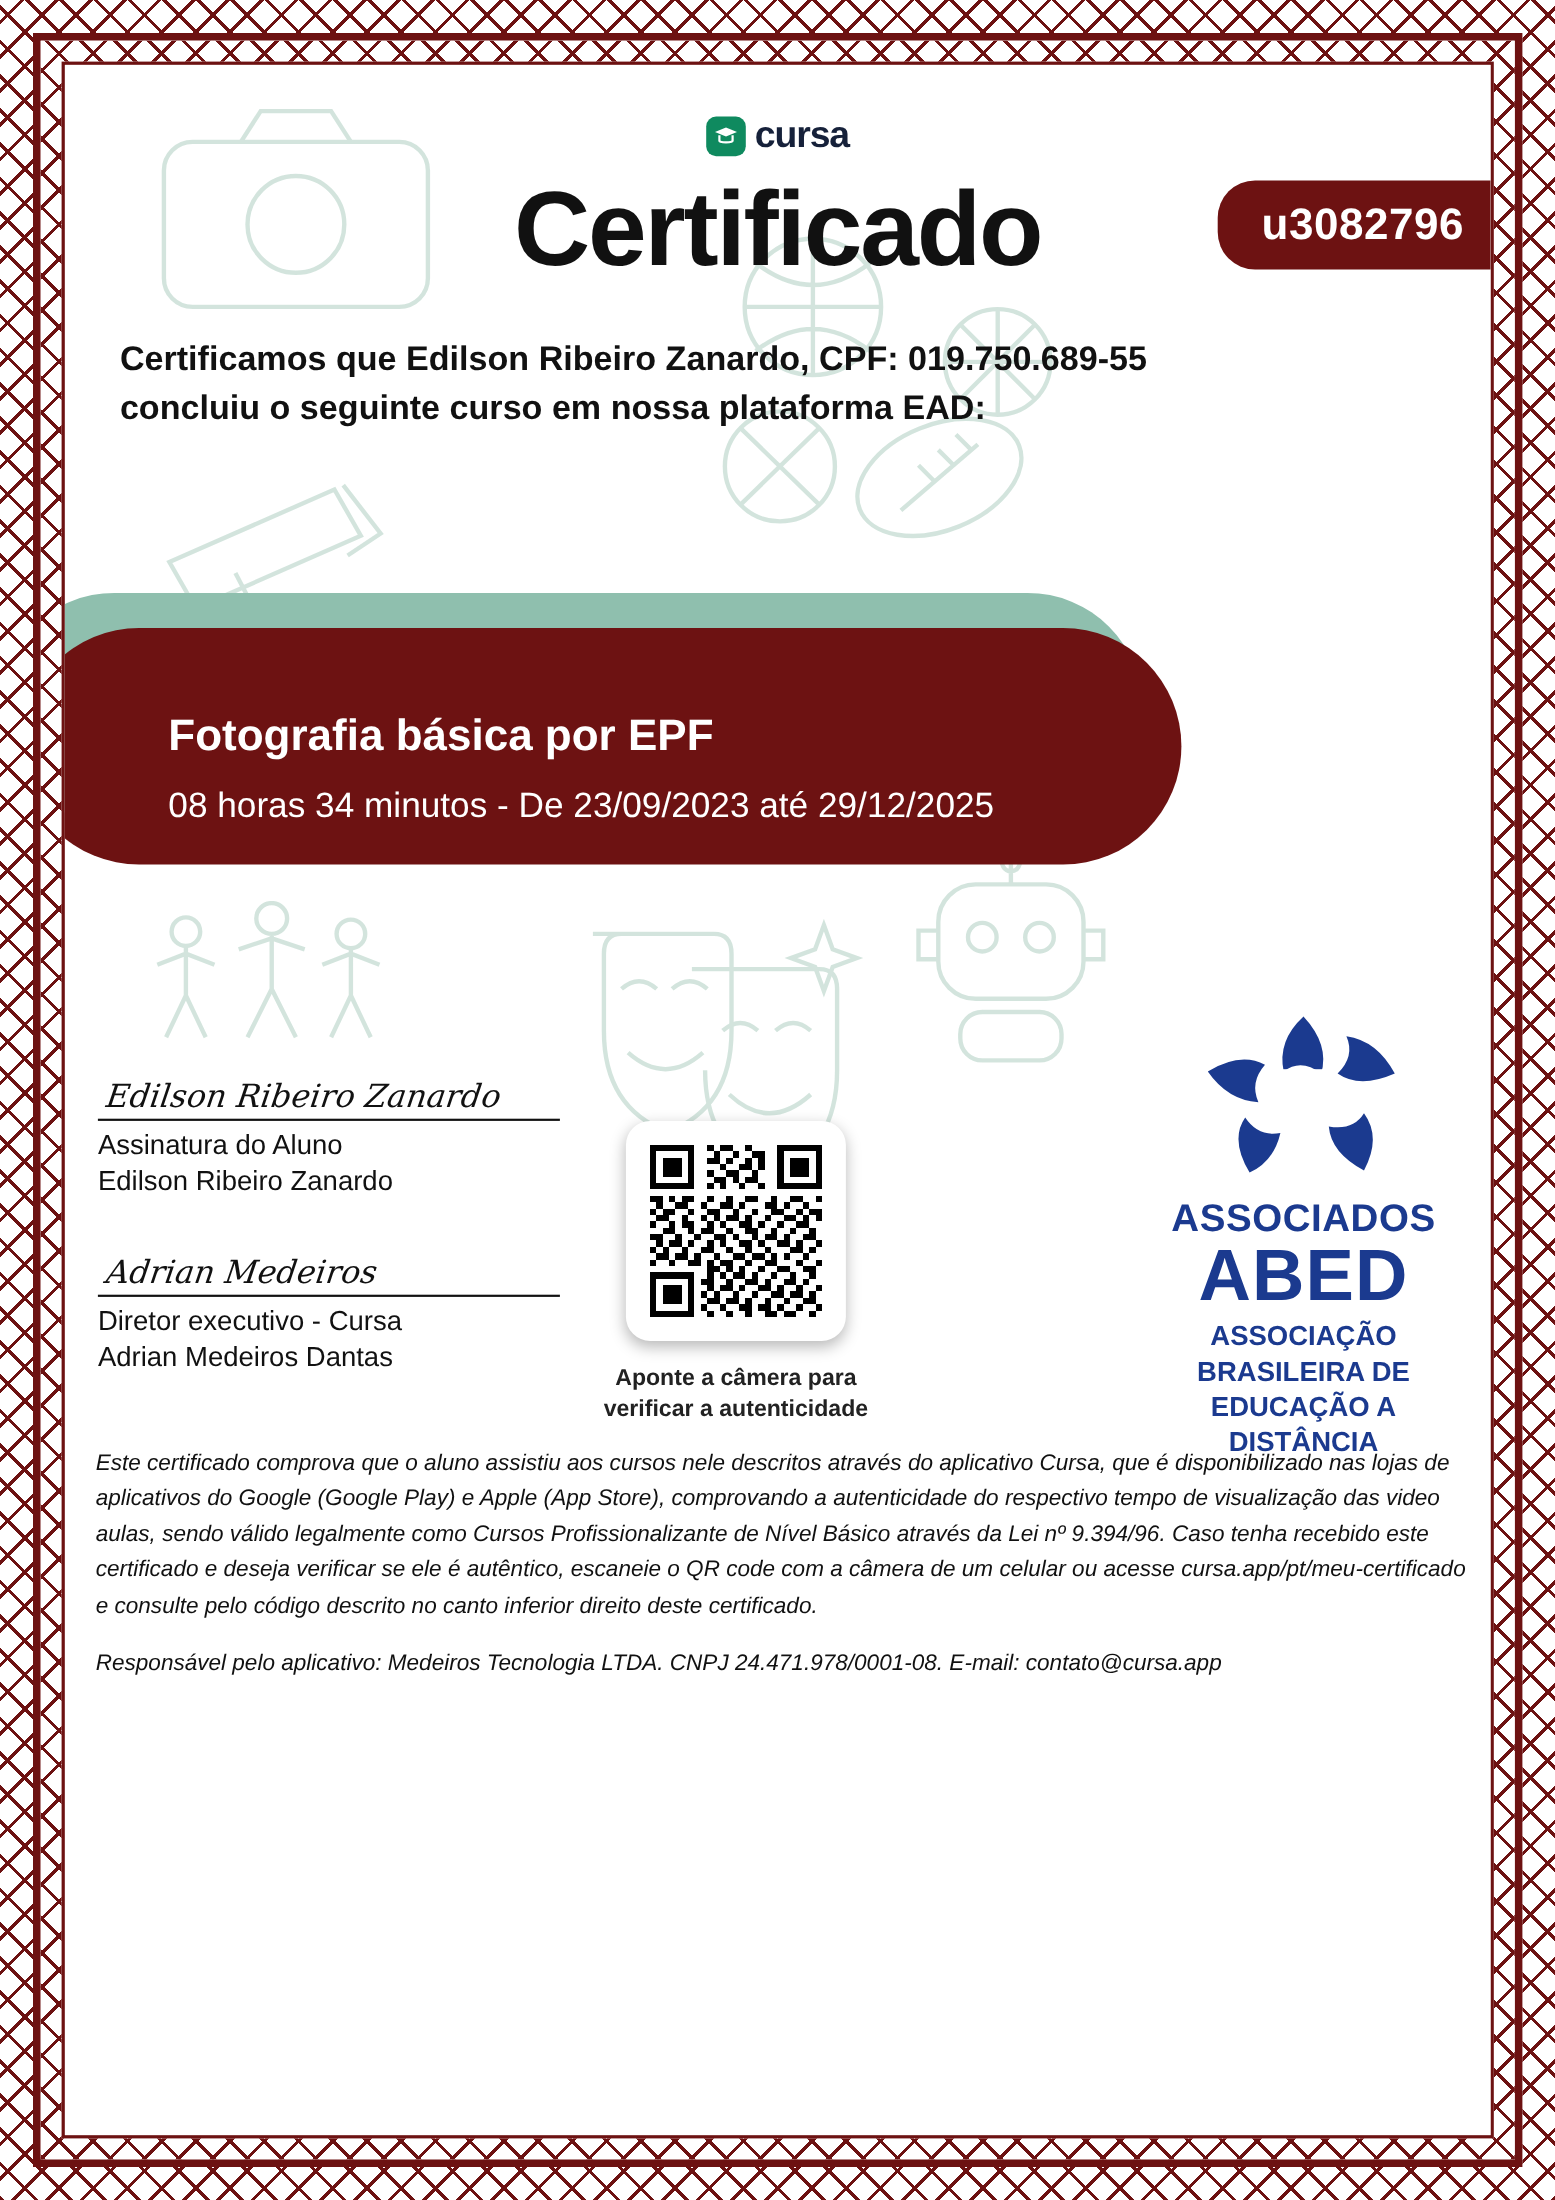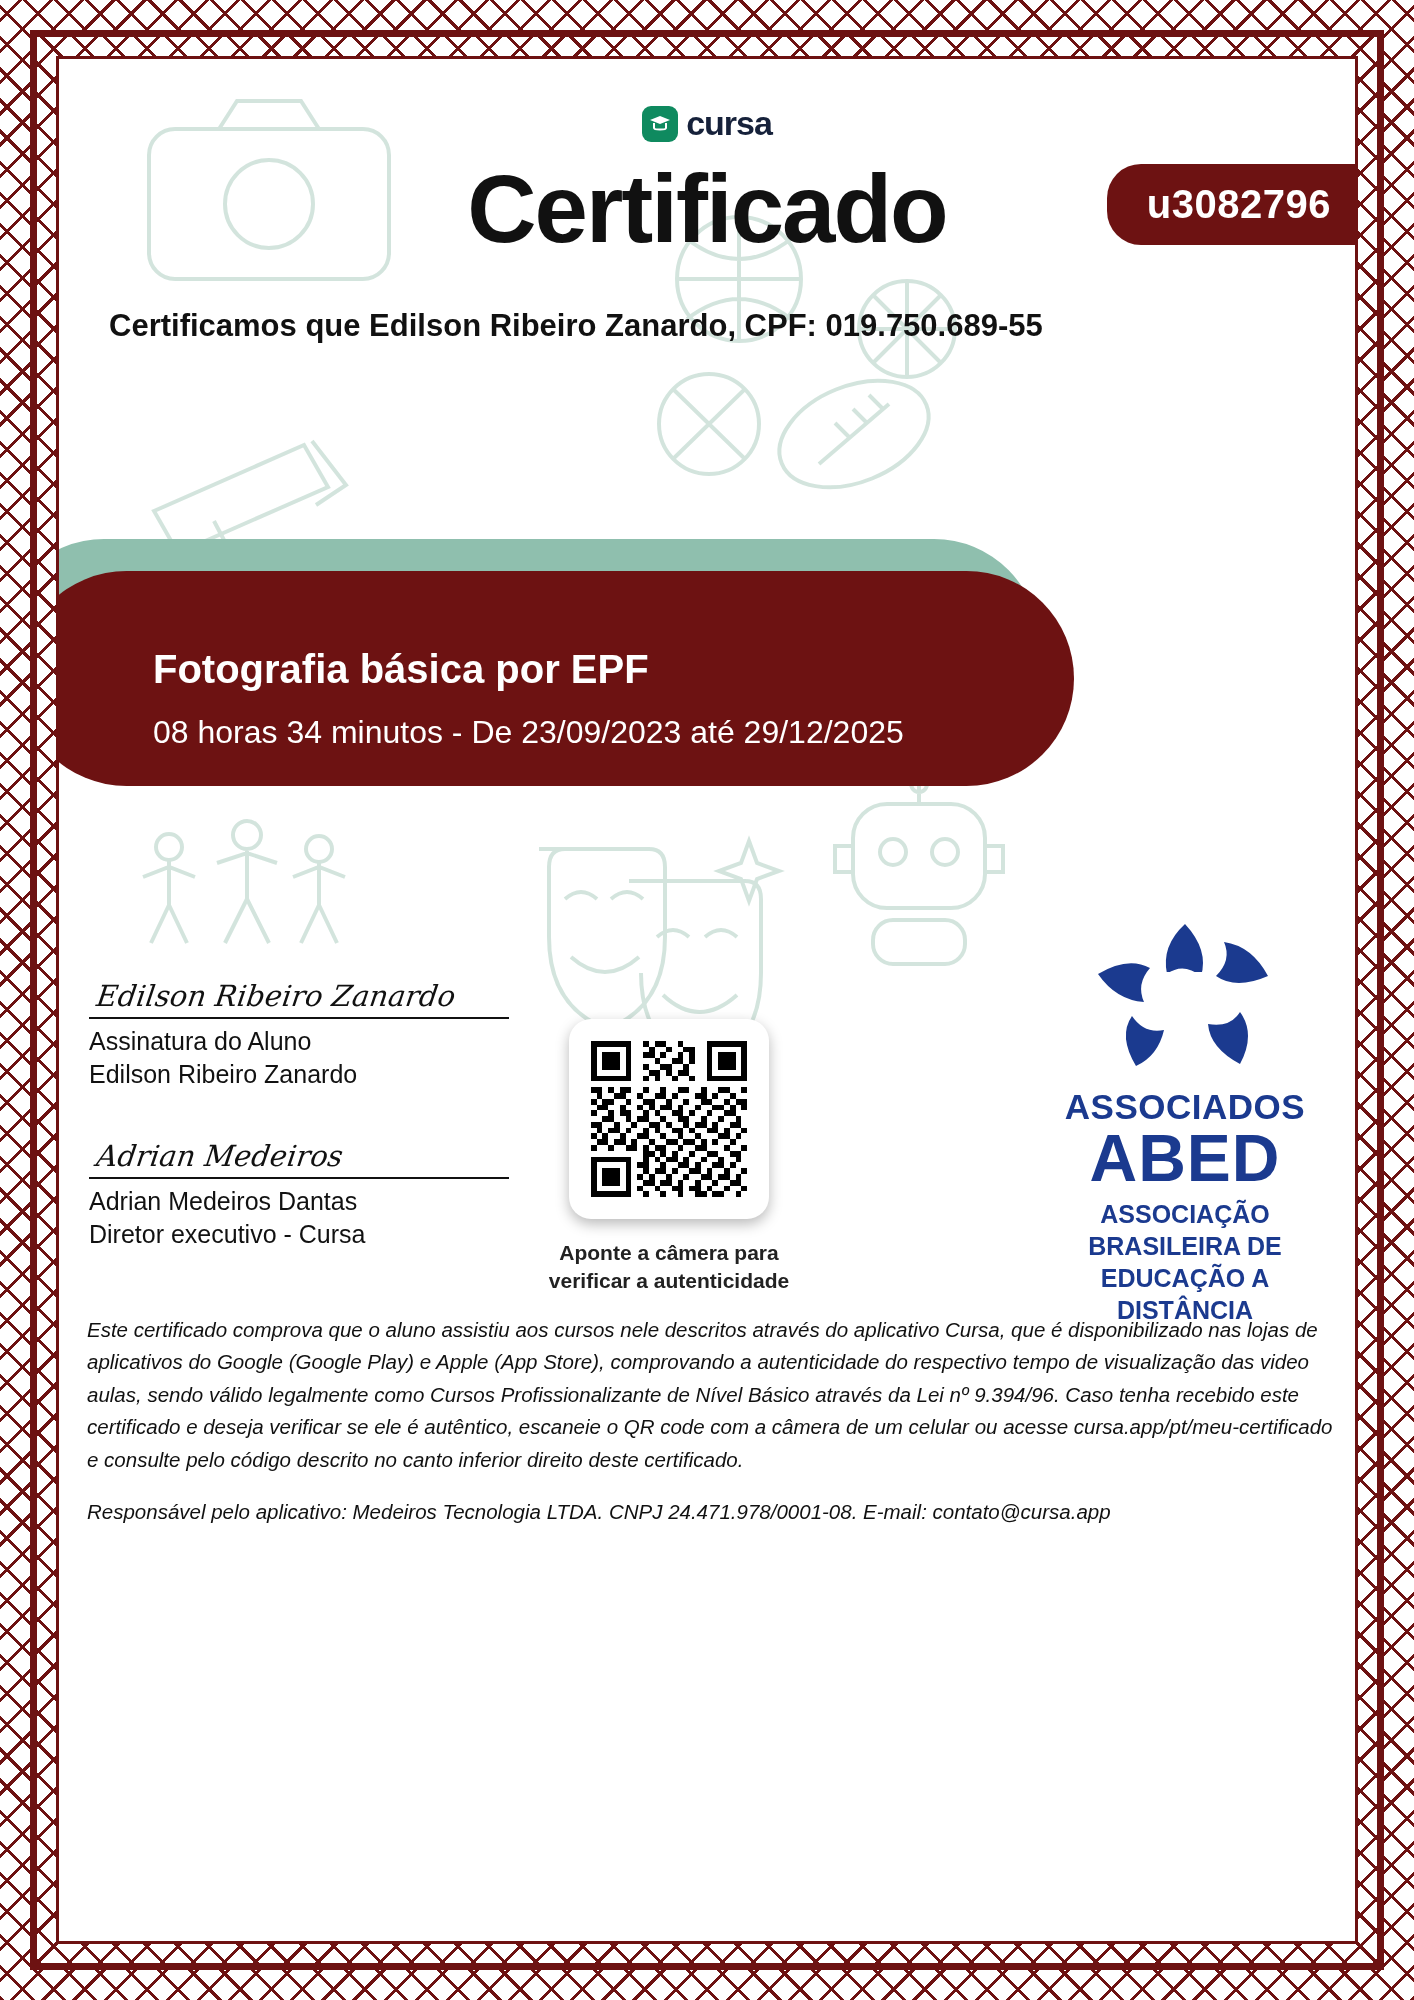--- a/index.html
+++ b/index.html
@@ -334,20 +334,21 @@
       </span>
       <span class="logo-text">cursa</span>
     </div>
 
     <div class="title">Certificado</div>
 
     <div class="code-badge">u3082796</div>
 
     <div class="statement">
       <div>Certificamos que  Edilson Ribeiro Zanardo, CPF: 019.750.689-55</div>
+      <div>concluiu o seguinte curso em nossa plataforma EAD:</div>
     </div>
 
     <div class="pill-back"></div>
     <div class="pill-front">
       <div class="course-name">Fotografia básica por EPF</div>
       <div class="course-meta">08 horas 34 minutos - De 23/09/2023 até 29/12/2025</div>
     </div>
 
     <div class="sig-block">
       <div class="sig-script">Edilson Ribeiro Zanardo</div>
@@ -355,22 +356,22 @@
       <div class="sig-label">
         <div>Assinatura do Aluno</div>
         <div>Edilson Ribeiro Zanardo</div>
       </div>
     </div>
 
     <div class="sig-block-2">
       <div class="sig-script">Adrian Medeiros</div>
       <div class="sig-line"></div>
       <div class="sig-label">
+        <div>Diretor executivo - Cursa</div>
         <div>Adrian Medeiros Dantas</div>
-        <div>Diretor executivo - Cursa</div>
       </div>
     </div>
 
     <div class="qr-card">
       <svg width="168" height="168" viewBox="0 0 29 29" shape-rendering="crispEdges">
         <rect width="29" height="29" fill="#ffffff"></rect>
         <g fill="#000000">
           <rect x="1" y="1" width="7" height="7"></rect>
             <rect x="2" y="2" width="5" height="5" fill="#ffffff"></rect>
             <rect x="3" y="3" width="3" height="3"></rect>

